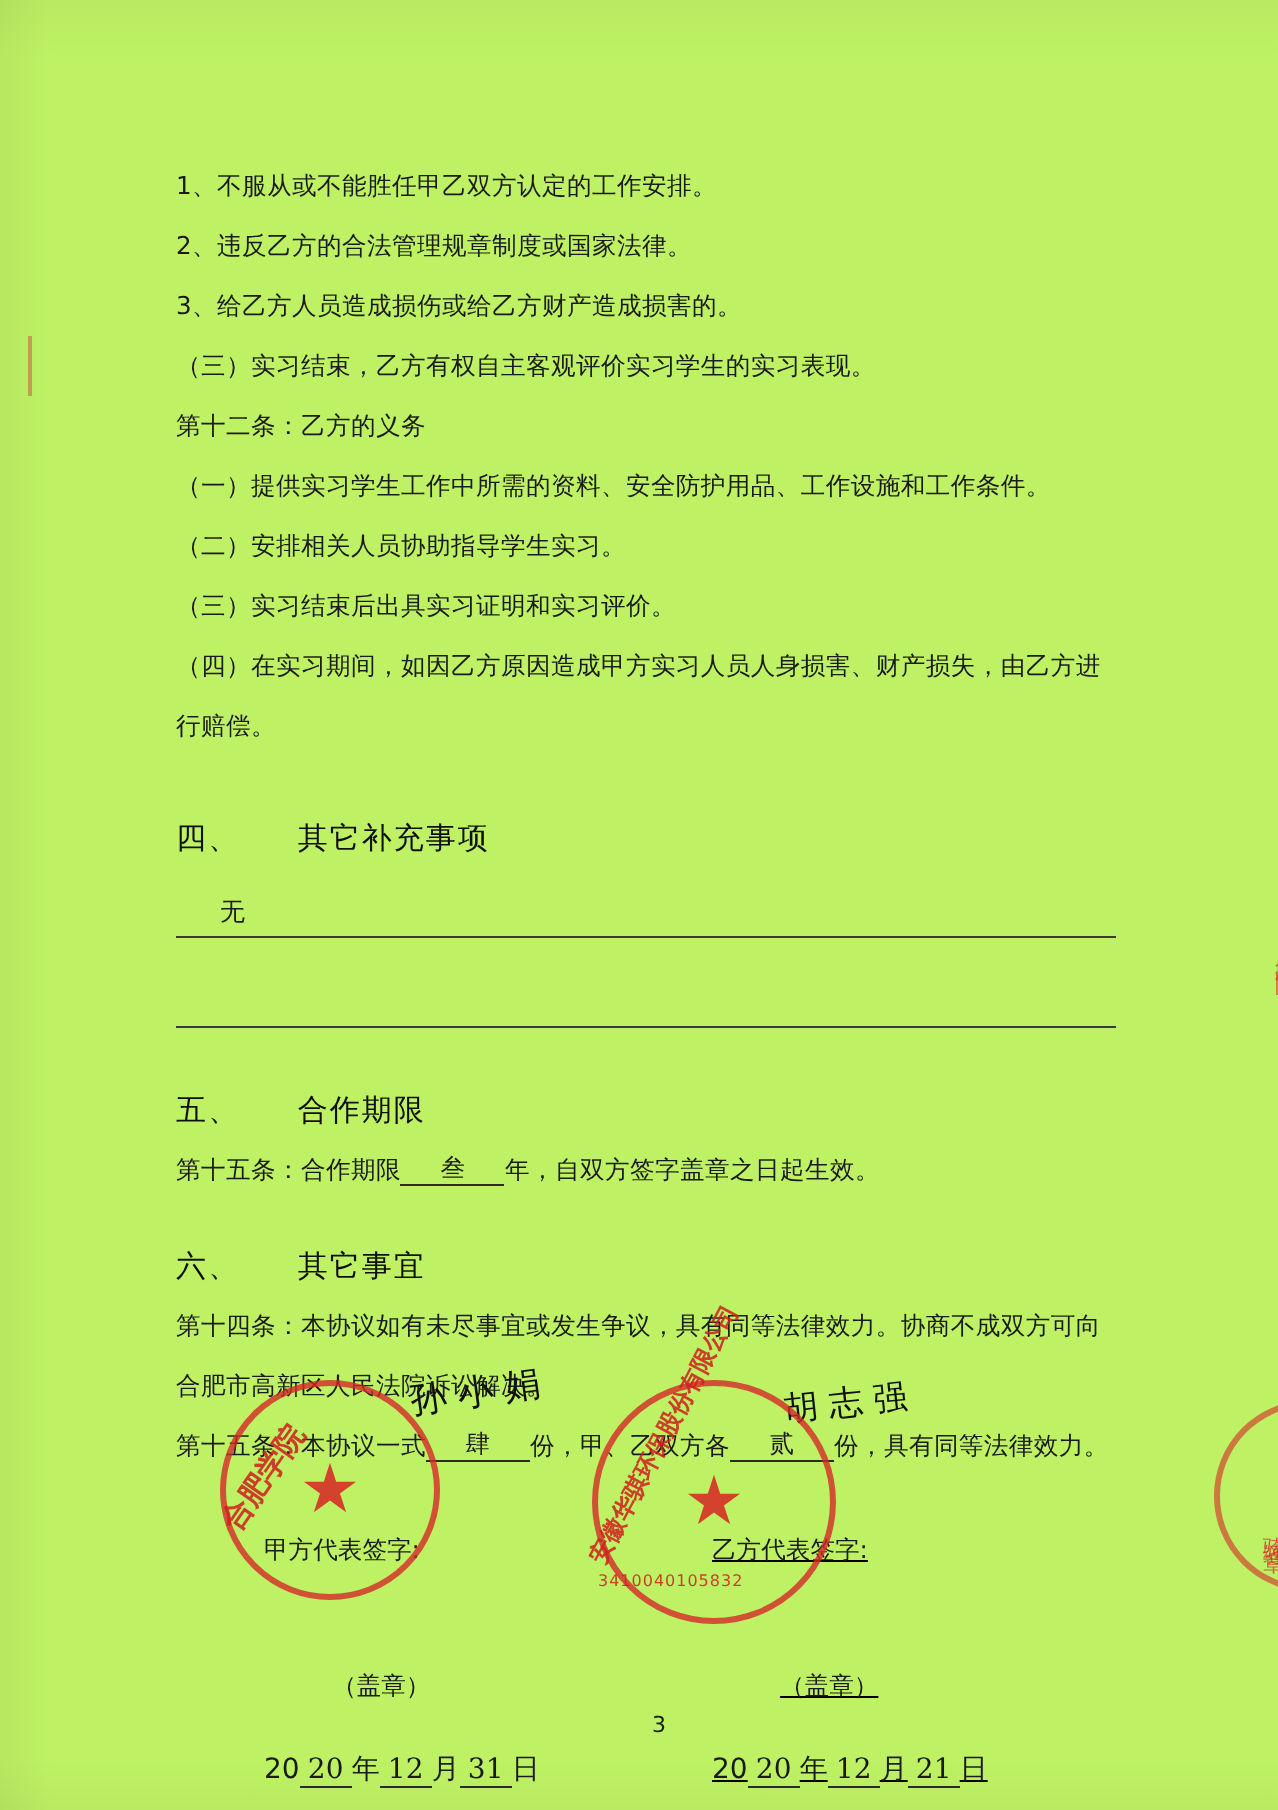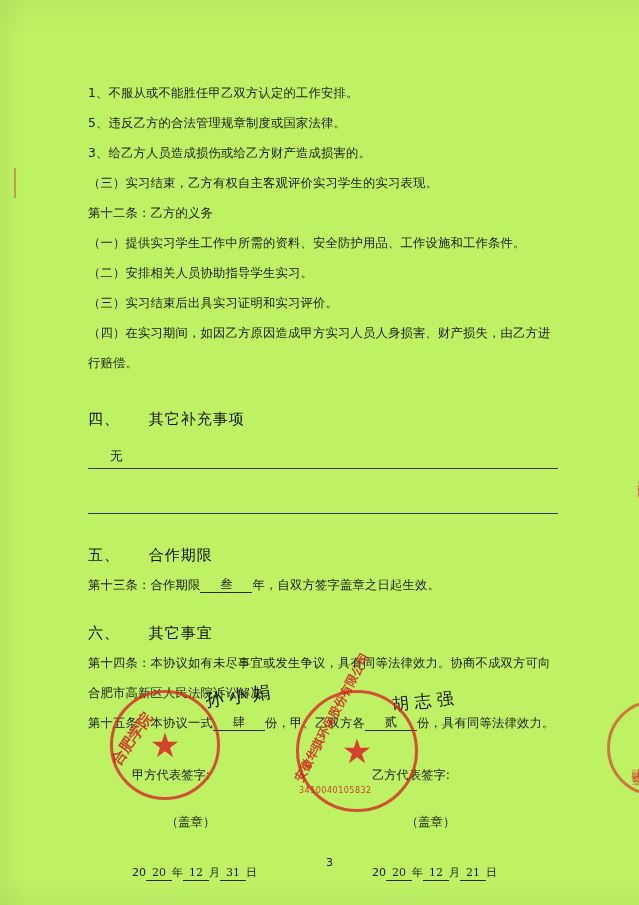--- a/index.html
+++ b/index.html
@@ -87,36 +87,36 @@
     color: #1a1a1a;
   }
 
   
   .sig-area {
     position: relative;
     margin-top: 26px;
     height: 150px;
   }
   .sig-left { position: absolute; left: 44px; top: 0; width: 200px; }
-  .sig-right { position: absolute; left: 284px; top: 0; width: 220px; }
+  .sig-right { position: absolute; left: 268px; top: 0; width: 220px; text-decoration: underline; }
   .sig-label {
     font-size: 12.3px;
     color: #1b1b1b;
     line-height: 22px;
   }
   .seal-label {
     font-size: 12.3px;
     color: #1b1b1b;
-    margin-top: 28px;
+    margin-top: 49px;
     margin-left: 34px;
   }
   .date-line {
-    font-size: 11px;
-    color: #1b1b1b;
-    margin-top: 34px;
+    font-size: 14px;
+    color: #1b1b1b;
+    margin-top: 24px;
   }
   .date-blank {
     display: inline-block;
     min-width: 26px;
     border-bottom: 1px solid #2a2a2a;
     text-align: center;
     line-height: 15px;
   }
 
   
@@ -212,21 +212,21 @@
 </head>
 <body>
 
 <div class="page">
   <div class="scan-tint"></div>
   <div class="left-mark"></div>
 
   <div class="content">
 
     <div class="para">1、不服从或不能胜任甲乙双方认定的工作安排。</div>
-    <div class="para">5、违反乙方的合法管理规章制度或国家法律。</div>
+    <div class="para">2、违反乙方的合法管理规章制度或国家法律。</div>
     <div class="para">3、给乙方人员造成损伤或给乙方财产造成损害的。</div>
     <div class="para">（三）实习结束，乙方有权自主客观评价实习学生的实习表现。</div>
     <div class="para">第十二条：乙方的义务</div>
     <div class="para">（一）提供实习学生工作中所需的资料、安全防护用品、工作设施和工作条件。</div>
     <div class="para">（二）安排相关人员协助指导学生实习。</div>
     <div class="para">（三）实习结束后出具实习证明和实习评价。</div>
     <div class="para">（四）在实习期间，如因乙方原因造成甲方实习人员人身损害、财产损失，由乙方进行赔偿。</div>
 
     <div class="gap-lg"></div>
 
@@ -244,21 +244,21 @@
     </div>
 
     <div class="gap-lg"></div>
 
     <div class="heading">
       <span>五、</span>
       &nbsp;&nbsp;&nbsp;
       <span>合作期限</span>
     </div>
 
-    <div class="para"><span>第十三条：</span><span>合作期限</span><span class="inline-blank hand">叁</span><span>年，自双方签字盖章之日起生效。</span></div>
+    <div class="para"><span>第十五条：</span><span>合作期限</span><span class="inline-blank hand">叁</span><span>年，自双方签字盖章之日起生效。</span></div>
 
     <div class="gap-md"></div>
 
     <div class="heading">
       <span>六、</span>
       &nbsp;&nbsp;&nbsp;
       <span>其它事宜</span>
     </div>
 
     <div class="para">第十四条：本协议如有未尽事宜或发生争议，具有同等法律效力。协商不成双方可向合肥市高新区人民法院诉讼解决。</div>

